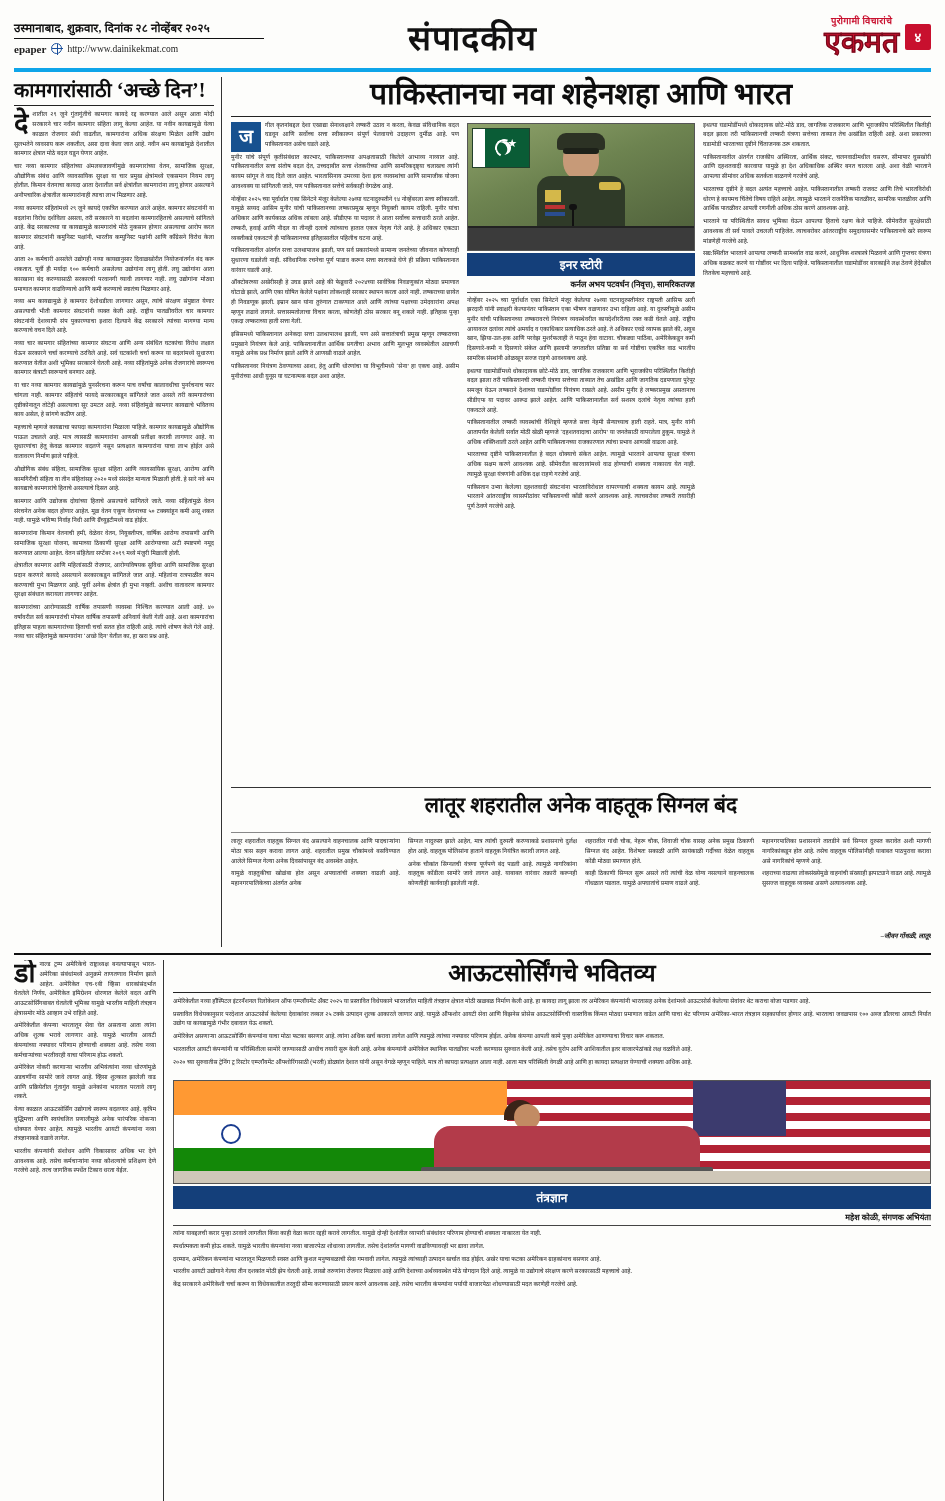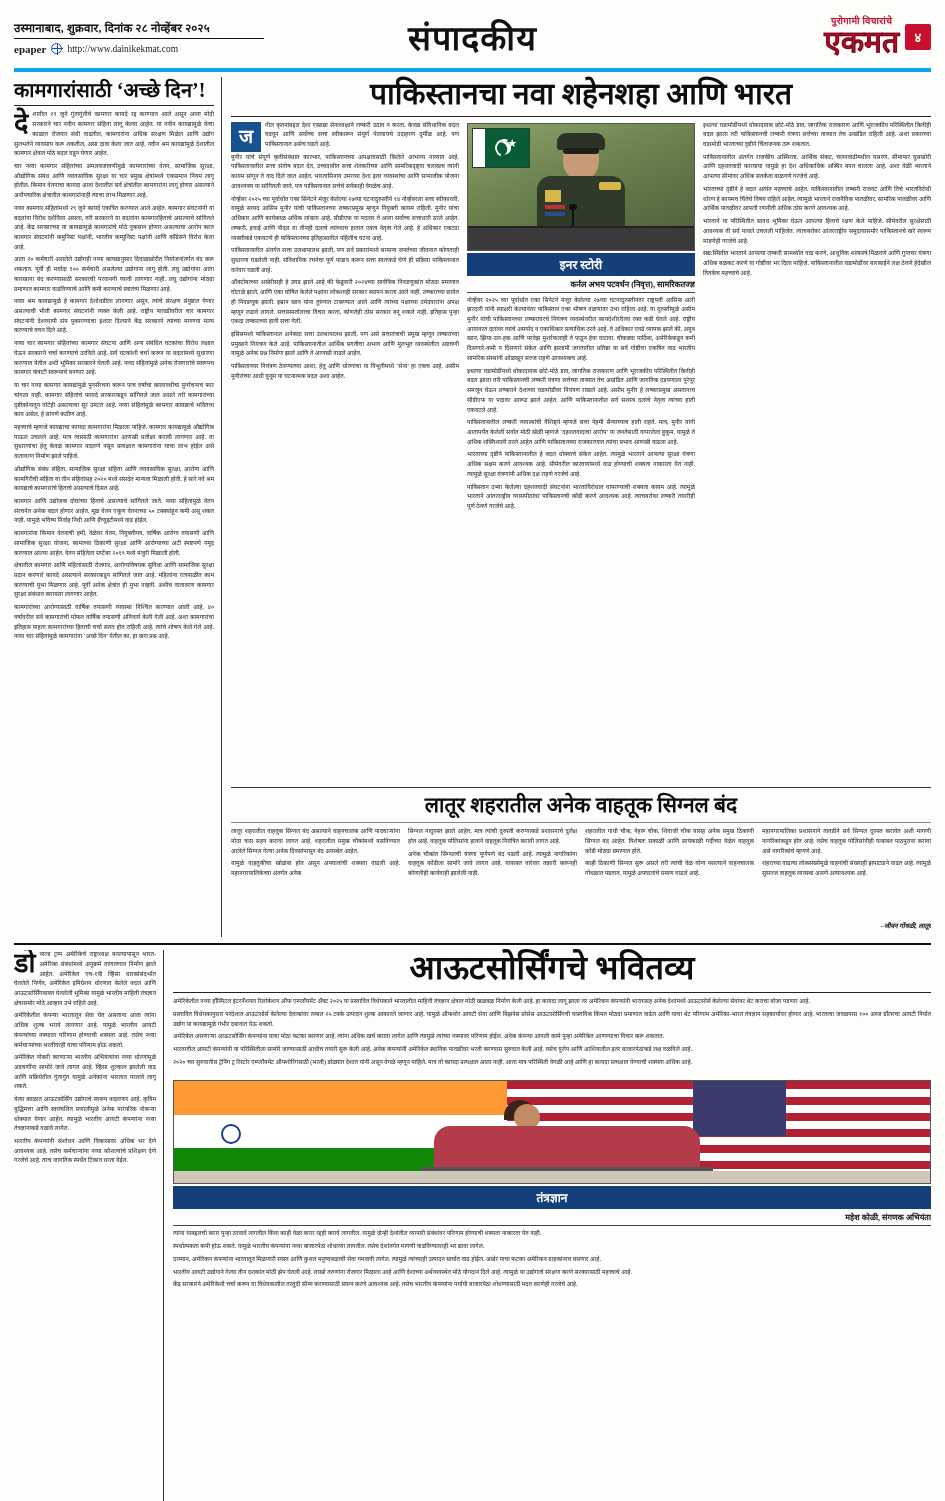--- a/index.html
+++ b/index.html
@@ -183,33 +183,33 @@
     font-size: 12px; padding: 3px 0; margin-top: 2px;
   }
   .cap-sub {
     text-align: right; font-family: "Liberation Serif", serif;
     font-size: 8px; font-weight: bold; color: #111;
     border-bottom: 1px solid #444; padding: 2px 0 3px 0;
   }
 
   
   .latur { margin-top: 6px; border-top: 1px solid #333; padding-top: 4px; }
-  .hl-latur { font-size: 21px; text-align: center; margin: 2px 0 5px 0; }
+  .hl-latur { font-size: 21px; text-align: center; margin: 2px 0 15px 0; }
   .latur-cols { display: flex; gap: 8px; }
   .latur-cols > div { flex: 1; }
   .byline {
     text-align: right; font-family: "Liberation Serif", serif;
     font-size: 6.5px; font-weight: bold; font-style: italic; color: #111; margin-top: 2px;
   }
 
   
   .bottom { margin-top: 6px; border-top: 2px solid #111; padding-top: 5px; display: flex; }
   .b-left { width: 150px; padding-right: 7px; border-right: 1px solid #333; }
   .b-right { flex: 1; padding-left: 9px; }
-  .hl-out { font-size: 33px; text-align: center; margin: 0 0 5px 0; }
+  .hl-out { font-size: 24px; text-align: center; margin: 0 0 5px 0; }
   .out-cols { display: flex; gap: 8px; flex-direction: column; }
   .out-cols > div { flex: 1; }
 
   .photo2 {
     width: 100%; height: 104px; position: relative; overflow: hidden;
     border: 1px solid #555; margin-top: 2px;
     background: #e9e6df;
   }
   .flag-in {
     position: absolute; left: 0; top: 0; width: 44%; height: 100%;

